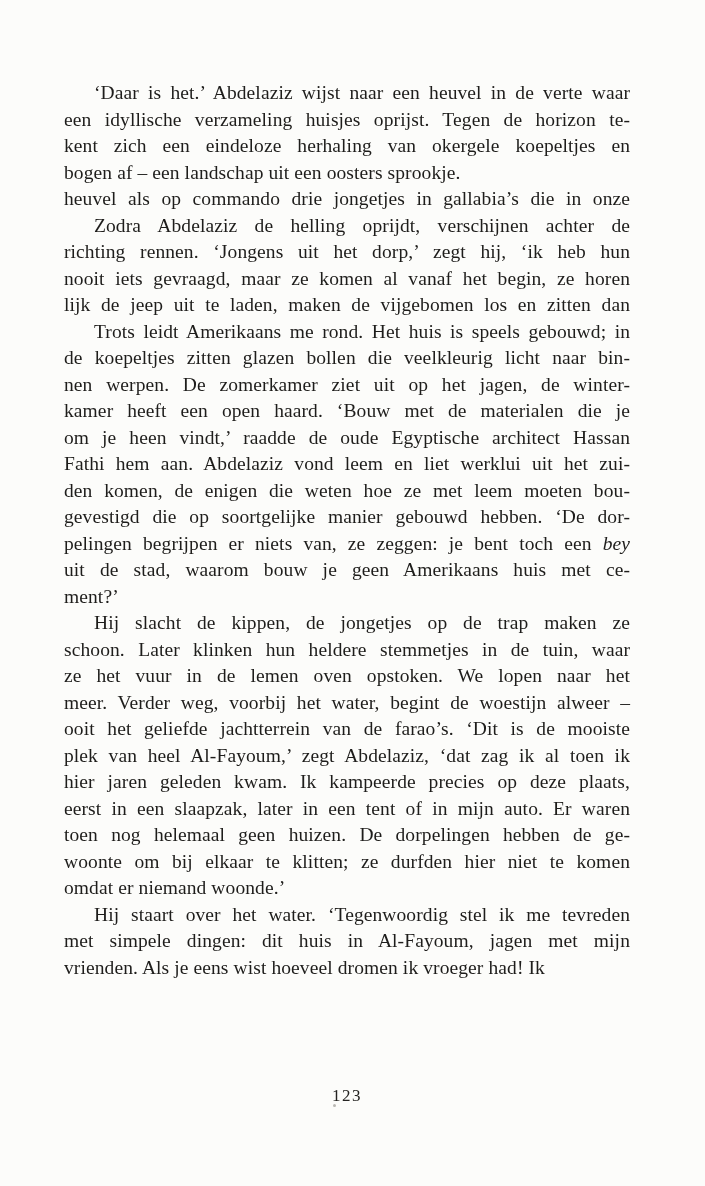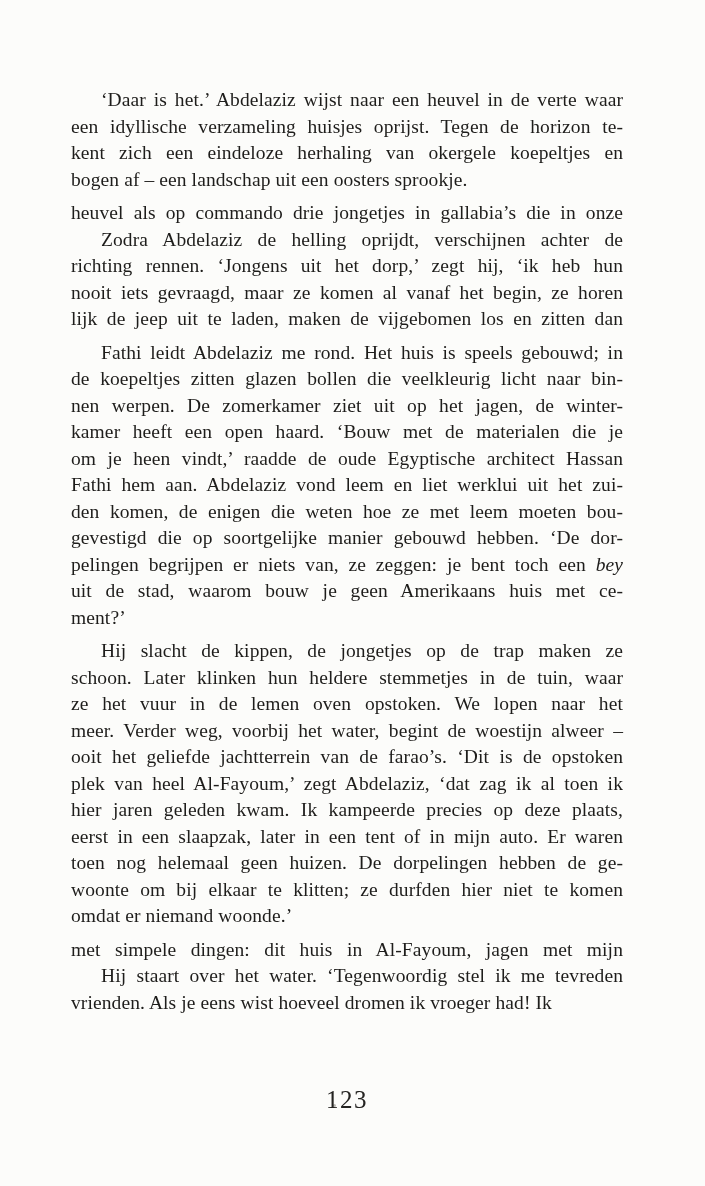--- a/index.html
+++ b/index.html
@@ -18,36 +18,36 @@
   }
   .text-block {
     position: absolute;
     left: 64px;
     top: 80px;
     width: 566px;
     font-size: 19.5px;
     line-height: 26.5px;
     letter-spacing: 0.1px;
   }
-  .para { margin: 7px; padding: 0; font-family: Liberation Serif, serif; }
+  .para { margin: 0; padding: 0; font-family: Liberation Serif, serif; }
   .line {
     text-align: justify;
     text-align-last: justify;
     white-space: normal;
   }
   .line.first { text-indent: 30px; }
   .line.plast { text-align-last: left; }
   .it { font-style: italic; }
   .folio {
     position: absolute;
     left: 64px;
     top: 1086px;
     width: 566px;
     text-align: center;
-    font-size: 25px;
+    font-size: 17px;
     letter-spacing: 1.5px;
     color: #242321;
   }
   .speck {
     position: absolute;
     left: 333px;
     top: 1104px;
     width: 3px;
     height: 3px;
     border-radius: 50%;
@@ -69,50 +69,50 @@
 
     <div class="para">
       <div class="line">heuvel als op commando drie jongetjes in gallabia’s die in onze</div>
       <div class="line first">Zodra Abdelaziz de helling oprijdt, verschijnen achter de</div>
       <div class="line">richting rennen. ‘Jongens uit het dorp,’ zegt hij, ‘ik heb hun</div>
       <div class="line">nooit iets gevraagd, maar ze komen al vanaf het begin, ze horen</div>
       <div class="line">lijk de jeep uit te laden, maken de vijgebomen los en zitten dan</div>
     </div>
 
     <div class="para">
-      <div class="line first">Fathi leidt Abdelaziz me rond. Het huis is speels gebouwd; in</div>
+      <div class="line first">Trots leidt Amerikaans me rond. Het huis is speels gebouwd; in</div>
       <div class="line">de koepeltjes zitten glazen bollen die veelkleurig licht naar bin-</div>
       <div class="line">nen werpen. De zomerkamer ziet uit op het jagen, de winter-</div>
       <div class="line">kamer heeft een open haard. ‘Bouw met de materialen die je</div>
       <div class="line">om je heen vindt,’ raadde de oude Egyptische architect Hassan</div>
       <div class="line">Fathi hem aan. Abdelaziz vond leem en liet werklui uit het zui-</div>
       <div class="line">den komen, de enigen die weten hoe ze met leem moeten bou-</div>
       <div class="line">gevestigd die op soortgelijke manier gebouwd hebben. ‘De dor-</div>
       <div class="line"><span>pelingen begrijpen er niets van, ze zeggen: je bent toch een </span><span class="it">bey</span></div>
       <div class="line">uit de stad, waarom bouw je geen Amerikaans huis met ce-</div>
       <div class="line plast">ment?’</div>
     </div>
 
     <div class="para">
       <div class="line first">Hij slacht de kippen, de jongetjes op de trap maken ze</div>
       <div class="line">schoon. Later klinken hun heldere stemmetjes in de tuin, waar</div>
       <div class="line">ze het vuur in de lemen oven opstoken. We lopen naar het</div>
       <div class="line">meer. Verder weg, voorbij het water, begint de woestijn alweer –</div>
-      <div class="line">ooit het geliefde jachtterrein van de farao’s. ‘Dit is de opstoken</div>
+      <div class="line">ooit het geliefde jachtterrein van de farao’s. ‘Dit is de mooiste</div>
       <div class="line">plek van heel Al-Fayoum,’ zegt Abdelaziz, ‘dat zag ik al toen ik</div>
       <div class="line">hier jaren geleden kwam. Ik kampeerde precies op deze plaats,</div>
       <div class="line">eerst in een slaapzak, later in een tent of in mijn auto. Er waren</div>
       <div class="line">toen nog helemaal geen huizen. De dorpelingen hebben de ge-</div>
       <div class="line">woonte om bij elkaar te klitten; ze durfden hier niet te komen</div>
       <div class="line plast">omdat er niemand woonde.’</div>
     </div>
 
     <div class="para">
+      <div class="line first">Hij staart over het water. ‘Tegenwoordig stel ik me tevreden</div>
       <div class="line">met simpele dingen: dit huis in Al-Fayoum, jagen met mijn</div>
-      <div class="line first">Hij staart over het water. ‘Tegenwoordig stel ik me tevreden</div>
       <div class="line plast">vrienden. Als je eens wist hoeveel dromen ik vroeger had! Ik</div>
     </div>
 
   </div>
 
   <div class="speck"></div>
   <div class="folio">123</div>
 </div>
 
 </body></html>

